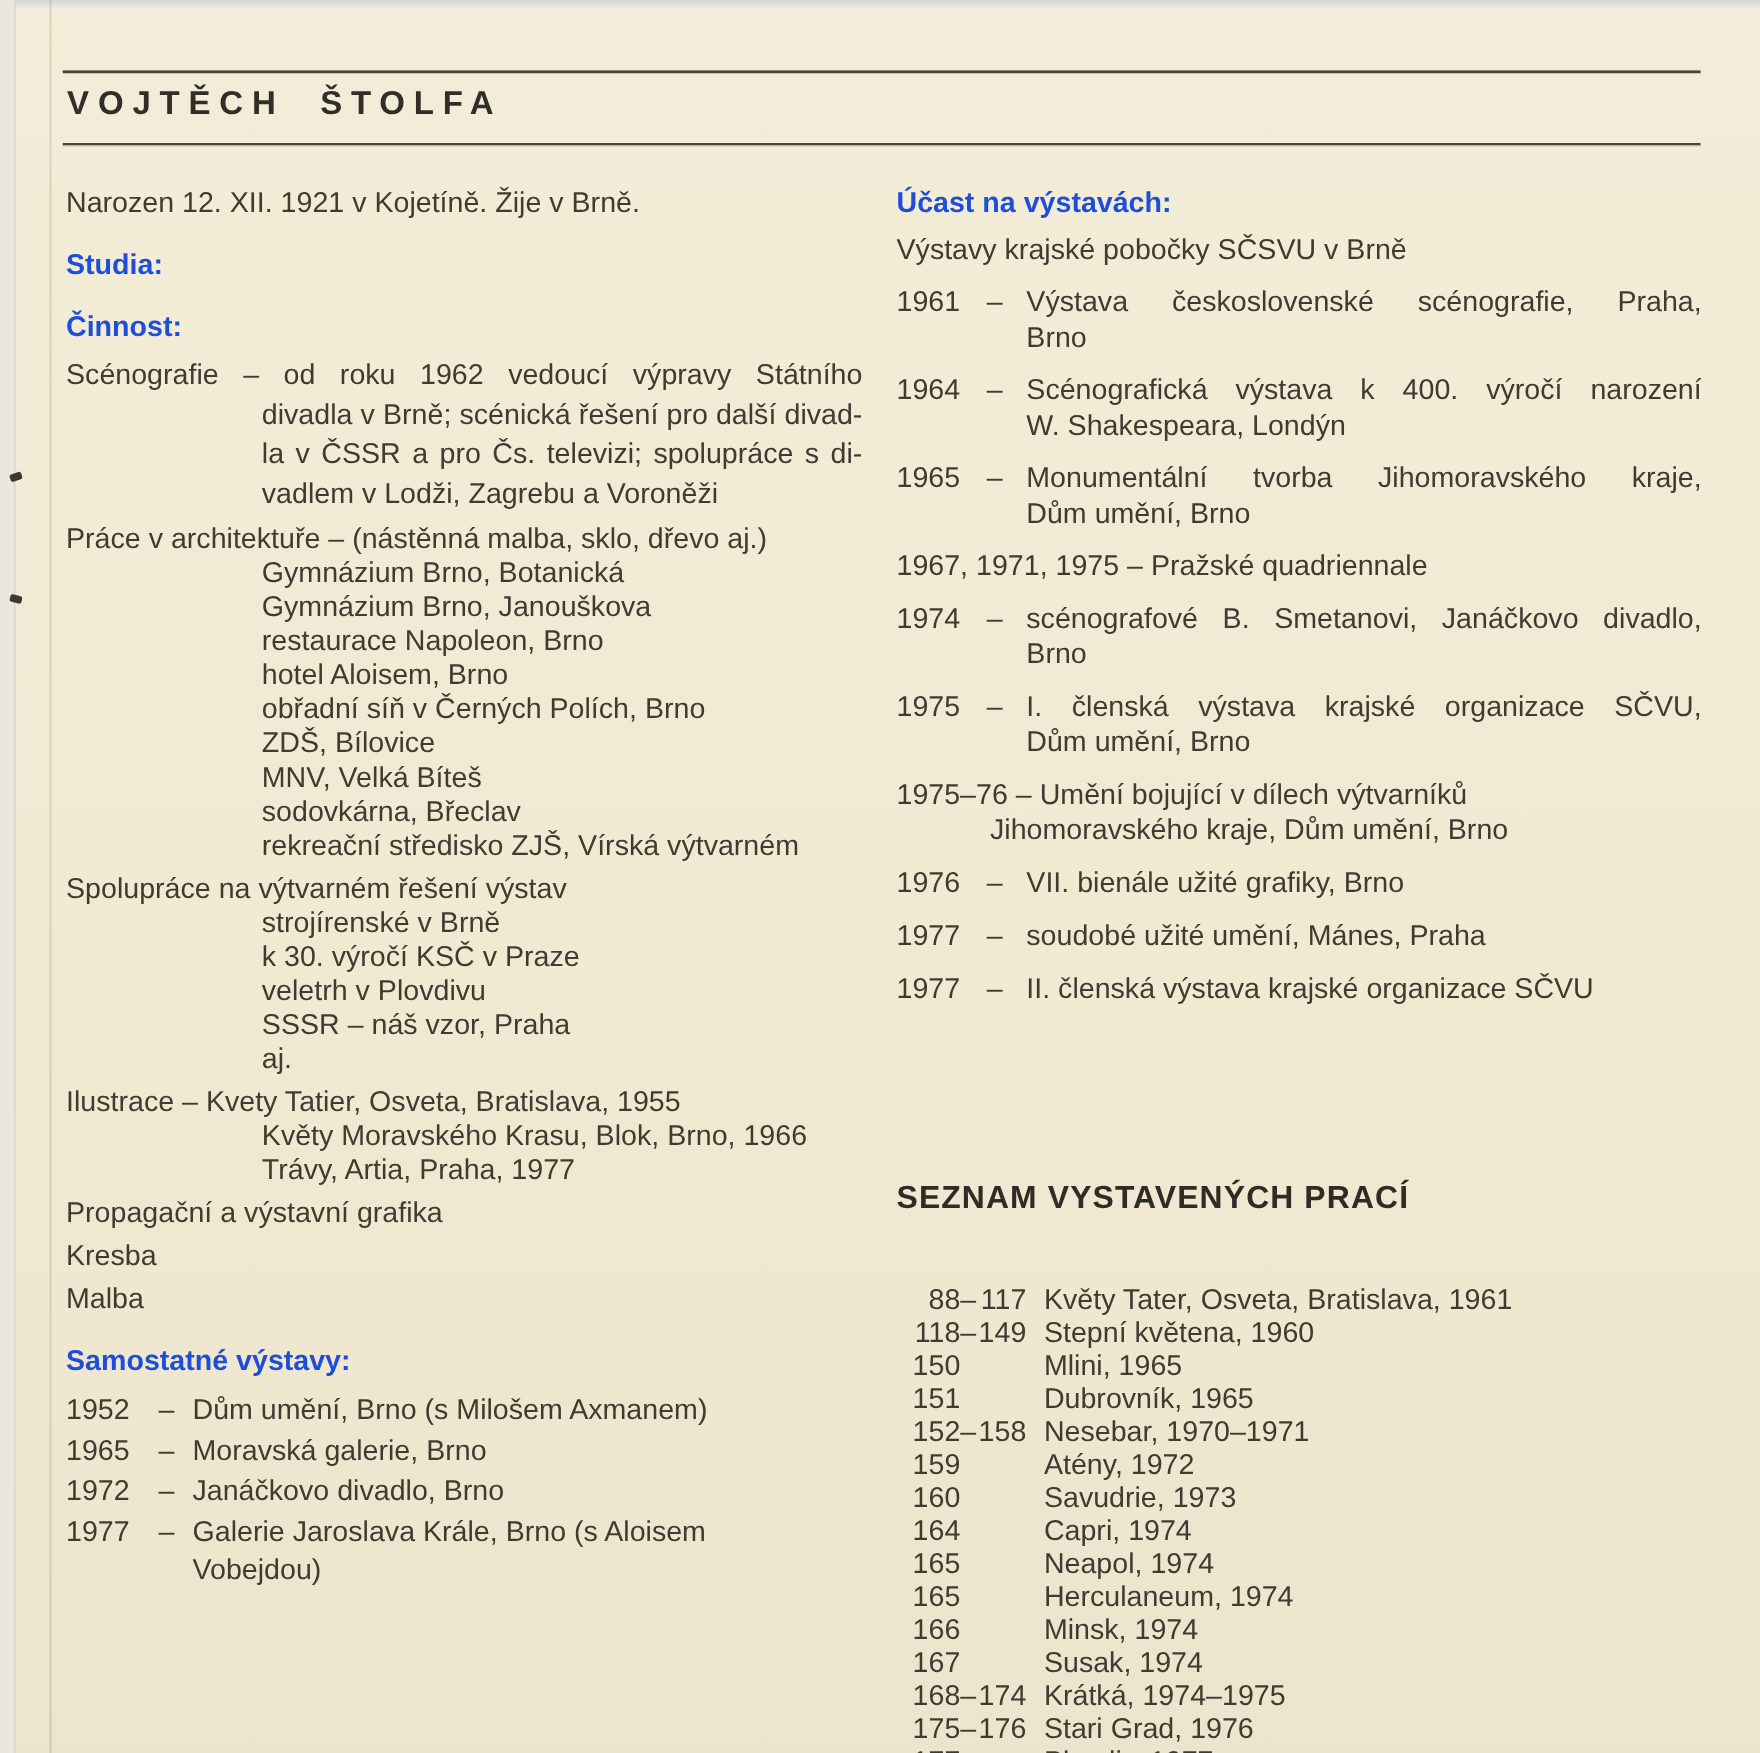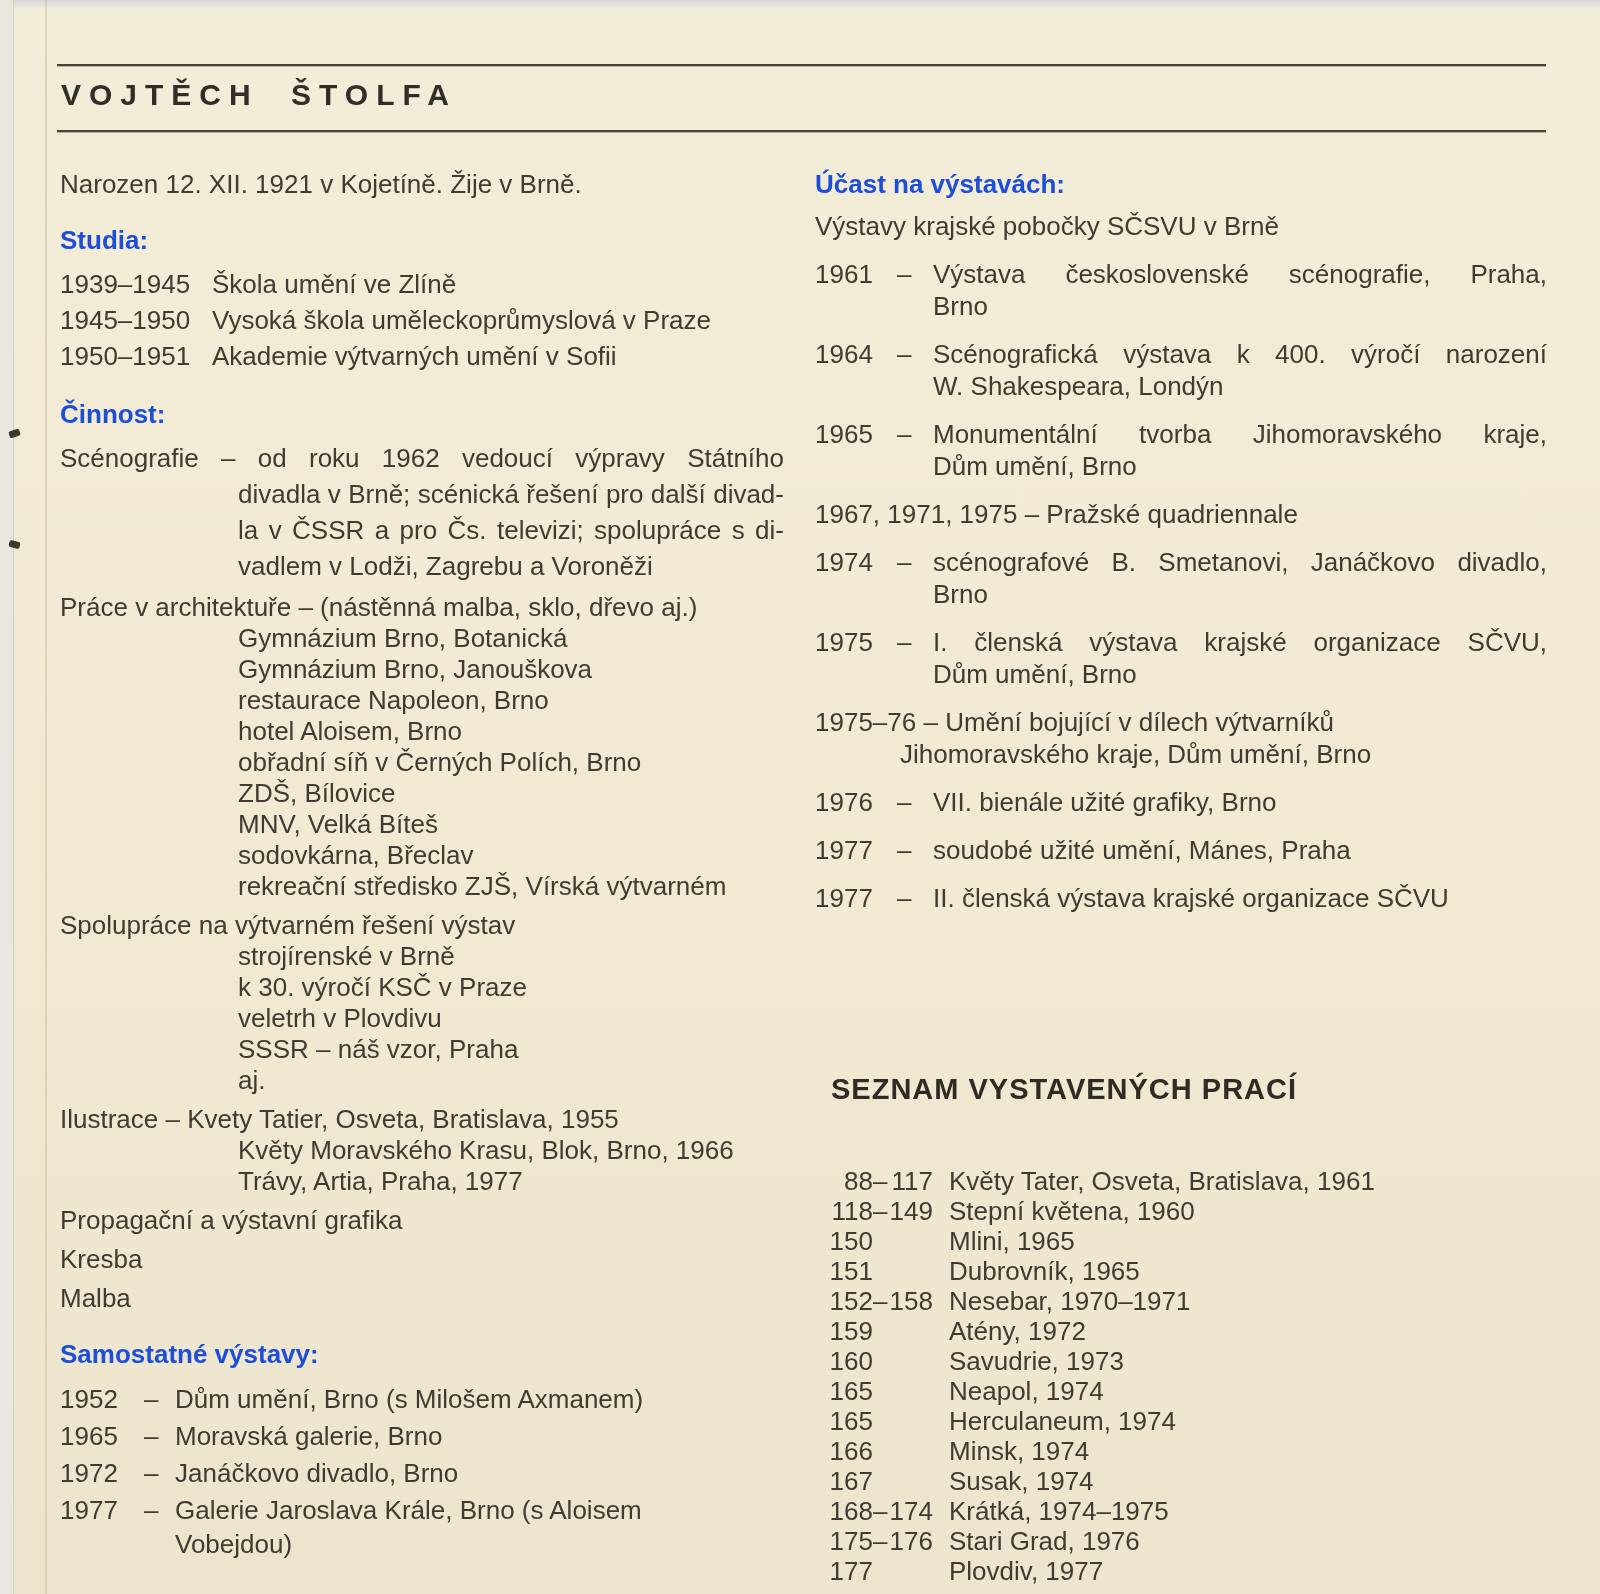--- a/index.html
+++ b/index.html
@@ -67,21 +67,21 @@
   .uv-years { position: absolute; left: 0; top: 0; line-height: 32px; white-space: nowrap; }
   .uv-dash { position: absolute; left: 82px; top: 0; line-height: 32px; }
   .uv-line { padding-left: 118px; line-height: 32px; white-space: nowrap; }
   .uv-line.j { text-align: justify; text-align-last: justify; }
   .uv-cont { padding-left: 118px; line-height: 32px; white-space: nowrap; }
   .uv-entry.wide .uv-line { padding-left: 0; }
   .uv-entry.wide .uv-cont { padding-left: 85px; }
 
   
   .works-h { margin-top: 158px; font-size: 29px; font-weight: 700;
-    letter-spacing: 1px; color: #2f2c25; line-height: 34px; white-space: nowrap; margin-left: 16px; }
+    letter-spacing: 1px; color: #2f2c25; line-height: 34px; white-space: nowrap; }
   .sz { margin-top: 60px; }
   .sz-row { line-height: 30px; white-space: nowrap; }
   .sz-n1 { display: inline-block; width: 58px; text-align: right; }
   .sz-dash { display: inline-block; width: 14px; text-align: center; }
   .sz-n2 { display: inline-block; width: 46px; text-align: right; }
   .sz-title { margin-left: 16px; }
 </style>
 </head>
 <body>
 
@@ -91,25 +91,20 @@
 <div class="mark m1"></div>
 <div class="mark m2"></div>
 
 <div class="rule rule-top"></div>
 <h1 class="name">VOJTĚCH ŠTOLFA</h1>
 <div class="rule rule-bottom"></div>
 
 <div class="col col-left">
   <div class="birth">Narozen 12. XII. 1921 v Kojetíně. Žije v Brně.</div>
   <div class="sec-h">Studia:</div>
-  <div class="studia">
-      <div class="studia-item"><span class="years">1939–1945</span><span class="txt">Škola umění ve Zlíně</span></div>
-      <div class="studia-item"><span class="years">1945–1950</span><span class="txt">Vysoká škola uměleckoprůmyslová v Praze</span></div>
-      <div class="studia-item"><span class="years">1950–1951</span><span class="txt">Akademie výtvarných umění v Sofii</span></div>
-    </div>
   <div class="sec-h">Činnost:</div>
   <div class="cinnost-blocks">
       <div class="blk para">
         <div class="pline j">Scénografie – od roku 1962 vedoucí výpravy Státního</div>
         <div class="pline cont j">divadla v Brně; scénická řešení pro další divad-</div>
         <div class="pline cont j">la v ČSSR a pro Čs. televizi; spolupráce s di-</div>
         <div class="pline cont">vadlem v Lodži, Zagrebu a Voroněži</div>
       </div>
       <div class="blk list">
         <div class="pline">Práce v architektuře – (nástěnná malba, sklo, dřevo aj.)</div>
@@ -231,20 +226,21 @@
     </div>
   <div class="works-h">SEZNAM VYSTAVENÝCH PRACÍ</div>
   <div class="sz">
       <div class="sz-row"><span class="sz-n1">88</span><span class="sz-dash">–</span><span class="sz-n2">117</span><span class="sz-title">Květy Tater, Osveta, Bratislava, 1961</span></div>
       <div class="sz-row"><span class="sz-n1">118</span><span class="sz-dash">–</span><span class="sz-n2">149</span><span class="sz-title">Stepní květena, 1960</span></div>
       <div class="sz-row"><span class="sz-n1">150</span><span class="sz-dash"></span><span class="sz-n2"></span><span class="sz-title">Mlini, 1965</span></div>
       <div class="sz-row"><span class="sz-n1">151</span><span class="sz-dash"></span><span class="sz-n2"></span><span class="sz-title">Dubrovník, 1965</span></div>
       <div class="sz-row"><span class="sz-n1">152</span><span class="sz-dash">–</span><span class="sz-n2">158</span><span class="sz-title">Nesebar, 1970–1971</span></div>
       <div class="sz-row"><span class="sz-n1">159</span><span class="sz-dash"></span><span class="sz-n2"></span><span class="sz-title">Atény, 1972</span></div>
       <div class="sz-row"><span class="sz-n1">160</span><span class="sz-dash"></span><span class="sz-n2"></span><span class="sz-title">Savudrie, 1973</span></div>
+      <div class="sz-row"><span class="sz-n1">164</span><span class="sz-dash"></span><span class="sz-n2"></span><span class="sz-title">Capri, 1974</span></div>
       <div class="sz-row"><span class="sz-n1">165</span><span class="sz-dash"></span><span class="sz-n2"></span><span class="sz-title">Neapol, 1974</span></div>
       <div class="sz-row"><span class="sz-n1">165</span><span class="sz-dash"></span><span class="sz-n2"></span><span class="sz-title">Herculaneum, 1974</span></div>
       <div class="sz-row"><span class="sz-n1">166</span><span class="sz-dash"></span><span class="sz-n2"></span><span class="sz-title">Minsk, 1974</span></div>
       <div class="sz-row"><span class="sz-n1">167</span><span class="sz-dash"></span><span class="sz-n2"></span><span class="sz-title">Susak, 1974</span></div>
       <div class="sz-row"><span class="sz-n1">168</span><span class="sz-dash">–</span><span class="sz-n2">174</span><span class="sz-title">Krátká, 1974–1975</span></div>
       <div class="sz-row"><span class="sz-n1">175</span><span class="sz-dash">–</span><span class="sz-n2">176</span><span class="sz-title">Stari Grad, 1976</span></div>
       <div class="sz-row"><span class="sz-n1">177</span><span class="sz-dash"></span><span class="sz-n2"></span><span class="sz-title">Plovdiv, 1977</span></div>
     </div>
 </div>
 

